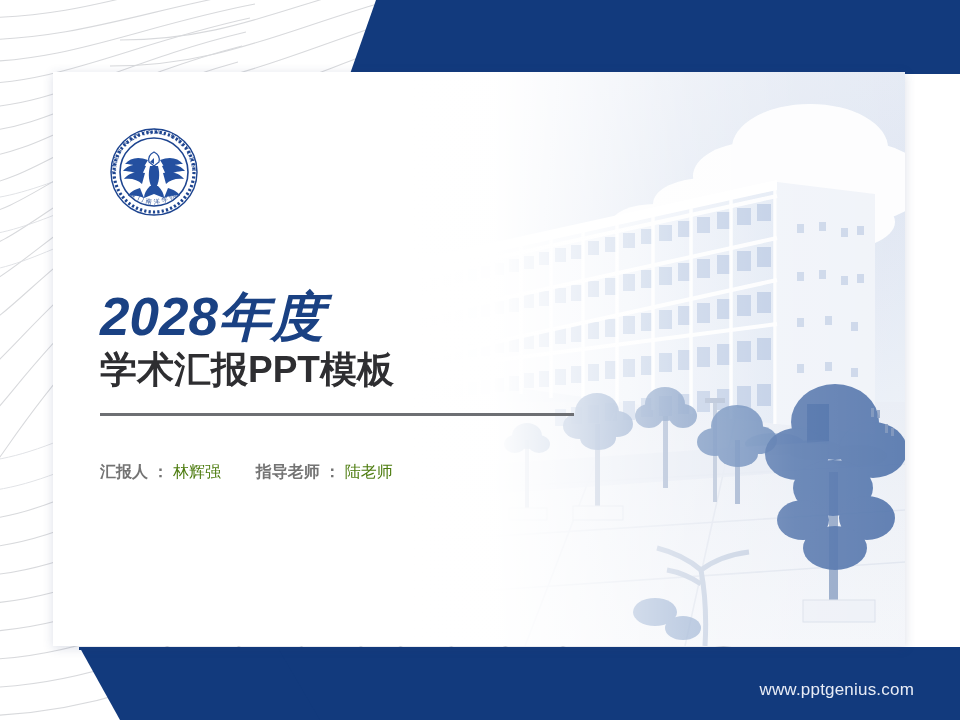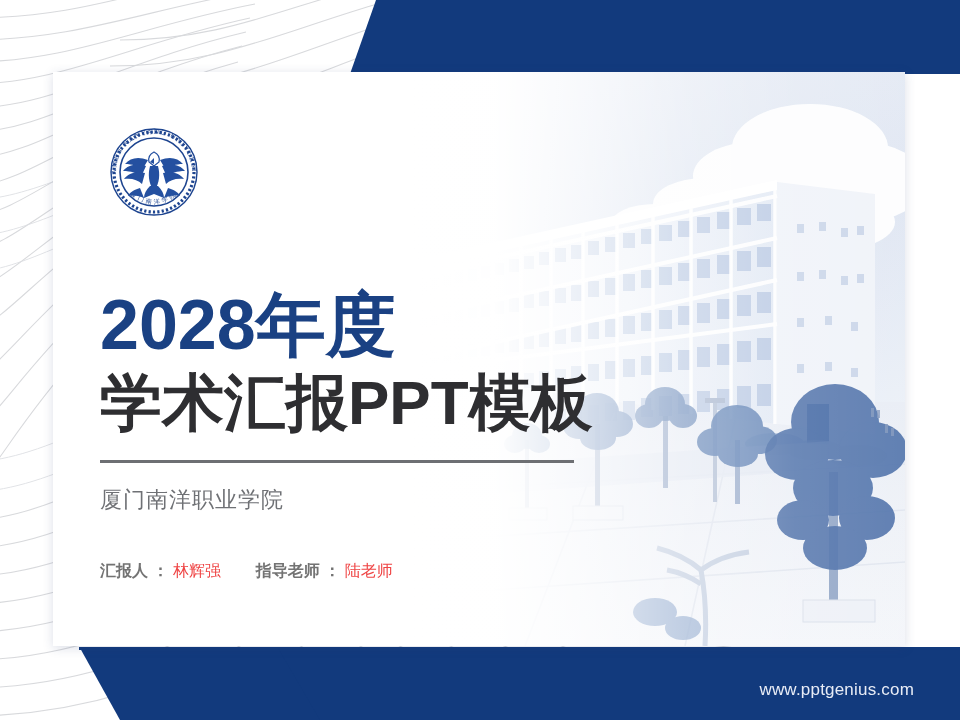--- a/index.html
+++ b/index.html
@@ -84,29 +84,30 @@
   }
 
   
   .textblock {
     position: absolute;
     left: 47px;
     top: 216px;
     z-index: 6;
   }
   .title-year {
-    font-size: 70px;
+    font-size: 53px;
     font-weight: bold;
     color: #1a4183;
     letter-spacing: 0px;
     line-height: 1.08;
     white-space: nowrap;
+    font-style: italic;
   }
   .title-main {
-    font-size: 62px;
+    font-size: 37px;
     font-weight: bold;
     color: #2e2e31;
     line-height: 1.14;
     margin-top: 4px;
     white-space: nowrap;
   }
   .divider {
     width: 474px;
     height: 3px;
     background: #6d6f73;
@@ -119,21 +120,21 @@
     letter-spacing: 1px;
     white-space: nowrap;
   }
   .presenters {
     margin-top: 46px;
     font-size: 16px;
     color: #3b3c40;
     white-space: nowrap;
   }
   .presenters .lbl { font-weight: bold; color: #737373; }
-  .presenters .val { color: #ef4444; }
+  .presenters .val { color: #4d7c0f; }
   .presenters .gap { display: inline-block; width: 26px; }
 
   
   .site {
     position: absolute;
     right: 46px;
     top: 680px;
     font-size: 17px;
     color: #e8ecf6;
     letter-spacing: 0.2px;
@@ -554,21 +555,20 @@
           <path d="M40 70 C 34 72 30 74 28 78 C 34 77 40 78 44 80 Z"></path>
           <path d="M68 70 C 74 72 78 74 80 78 C 74 77 68 78 64 80 Z"></path>
         </g>
       </svg>
     </div>
 
     <div class="textblock">
       <div class="title-year">2028年度</div>
       <div class="title-main">学术汇报PPT模板</div>
       <div class="divider"></div>
-      <div class="school">厦门南洋职业学院</div>
       <div class="presenters">
         <span class="lbl">汇报人</span>
         <span class="lbl">：</span>
         <span class="val">林辉强</span>
         <span class="gap"></span>
         <span class="lbl">指导老师</span>
         <span class="lbl">：</span>
         <span class="val">陆老师</span>
       </div>
     </div>

